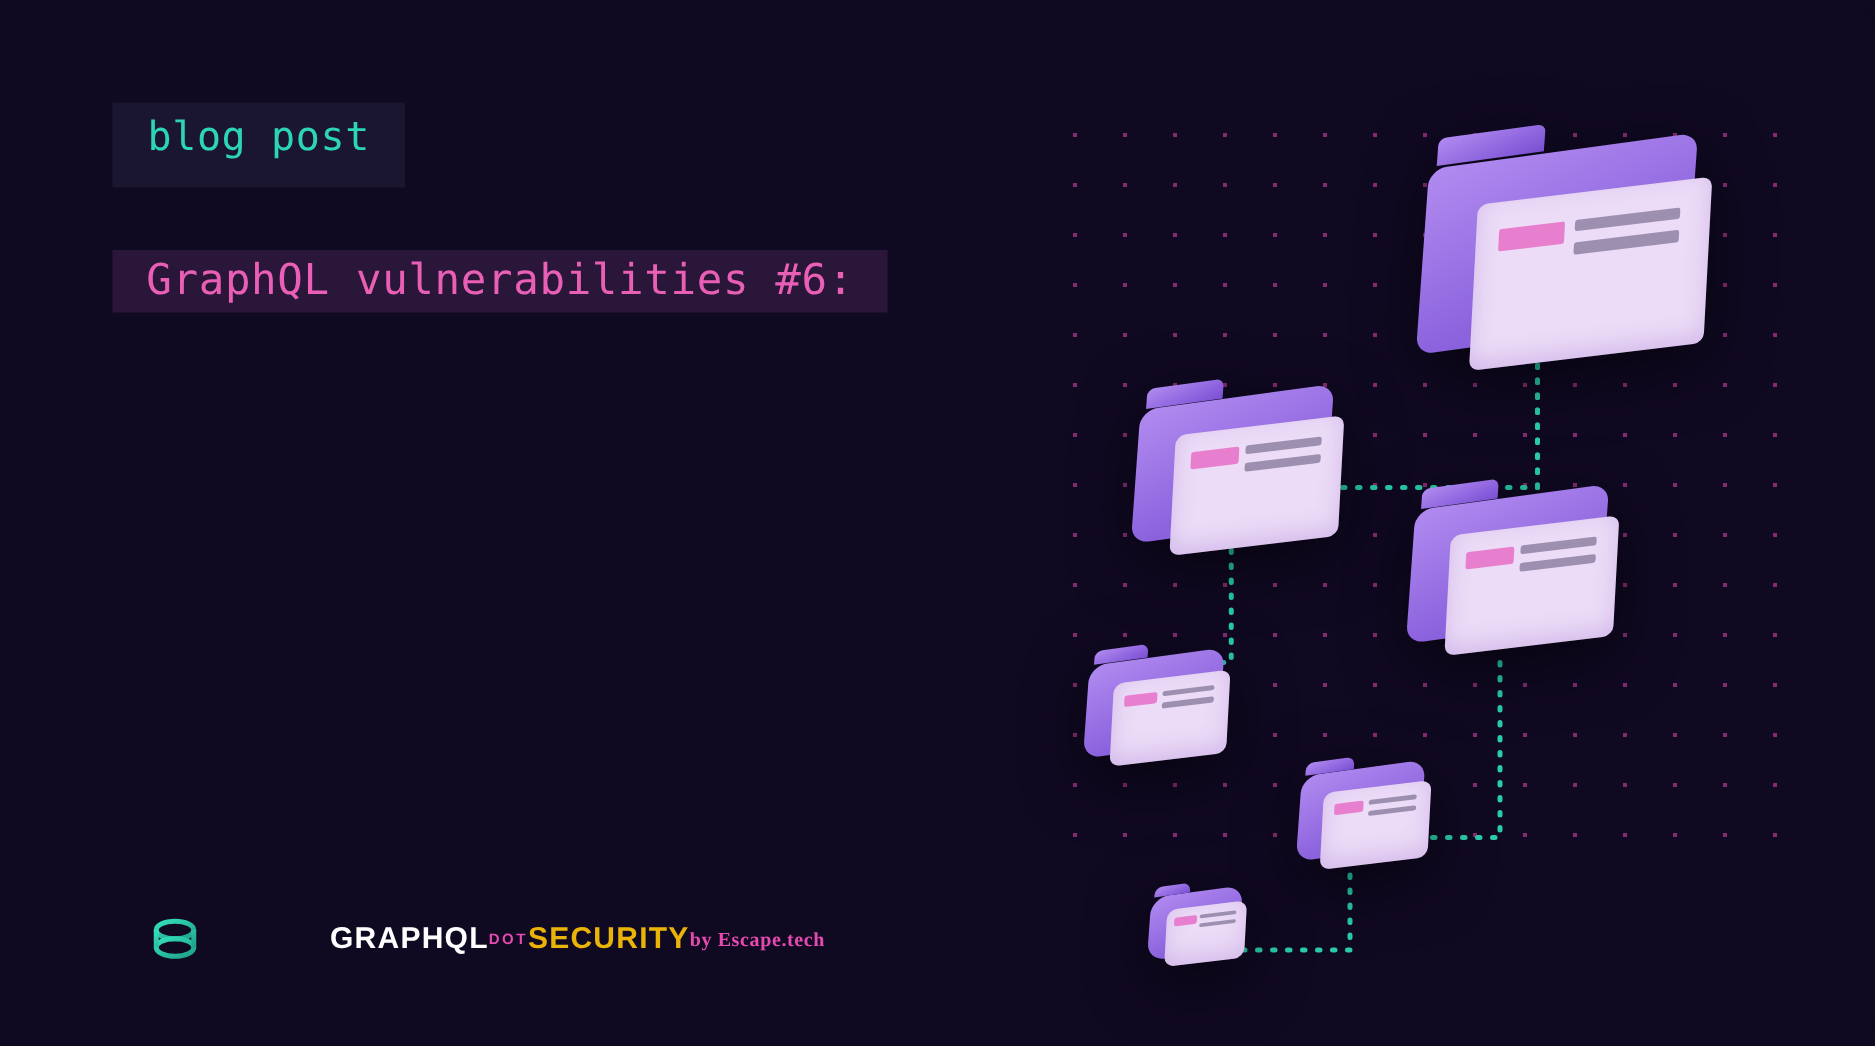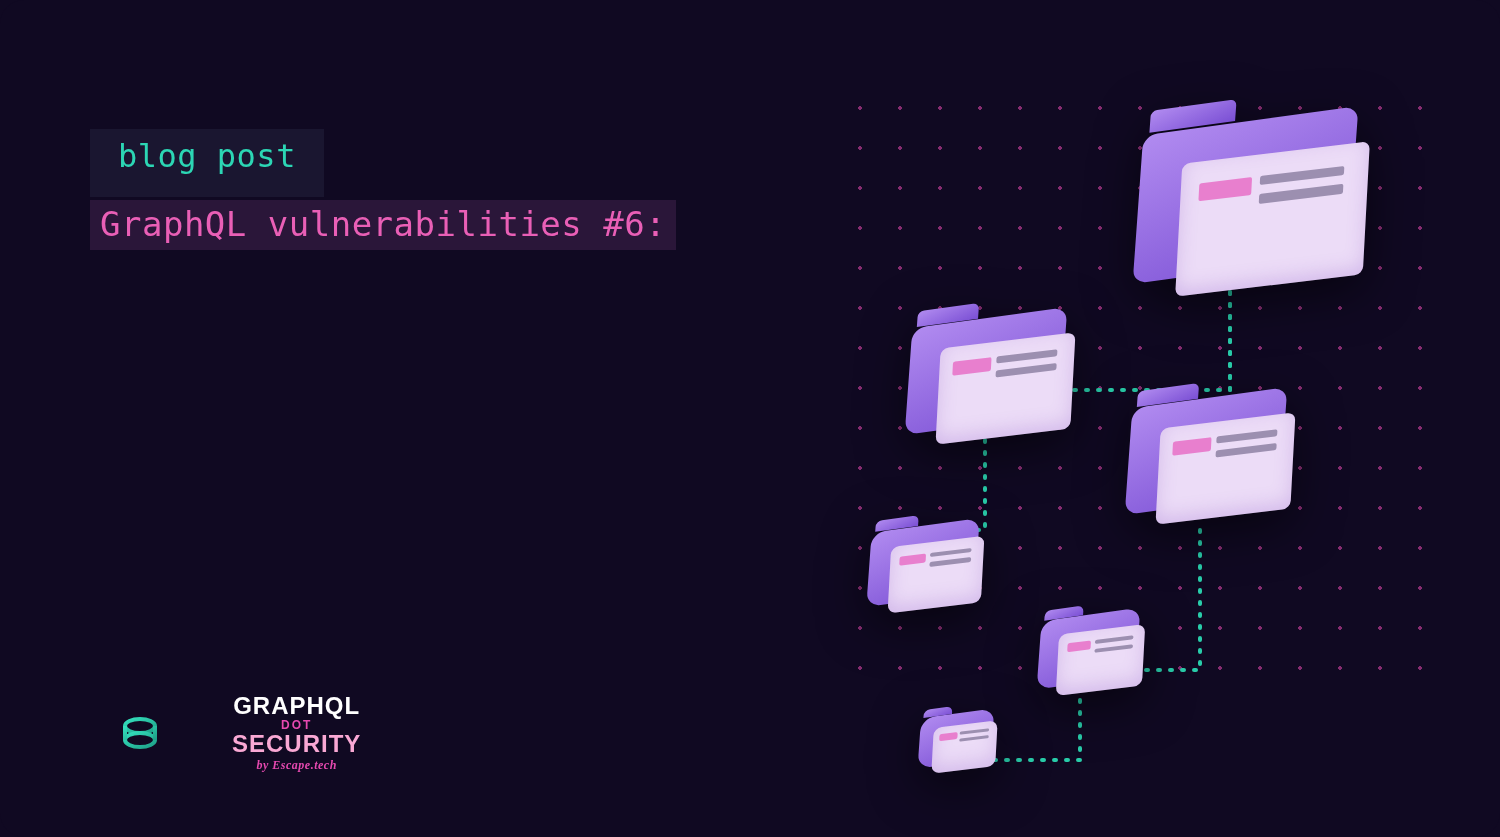--- a/index.html
+++ b/index.html
@@ -34,27 +34,26 @@
   
   .badge {
     position: absolute;
     left: 90px;
     top: 82px;
     padding: 8px 28px 22px;
     background: #1a1630;
     color: #2cd6b4;
     font-size: 32px;
     letter-spacing: 0.5px;
-    margin-top: 47px;
   }
   .subtitle {
     position: absolute;
     left: 90px;
     top: 200px;
-    padding: 4px 10px 6px;
+    padding: 4px 27px 6px;
     background: #2a1639;
     color: #e95fb6;
     font-size: 34px;
     letter-spacing: 0.5px;
   }
   .title {
     position: absolute;
     left: 90px;
     top: 296px;
     color: #ffffff;
@@ -79,31 +78,31 @@
     gap: 12px;
     color: #d8e6e2;
     font-family: -apple-system, "Helvetica Neue", Arial, sans-serif;
     font-weight: 300;
     font-size: 38px;
     letter-spacing: 0.5px;
   }
   .escape-logo svg { display: block; }
   .gqlsec-logo {
     display: flex;
-    flex-direction: column;
     align-items: center;
     line-height: 1;
     font-family: "Arial Black", "Impact", sans-serif;
     font-weight: 900;
     letter-spacing: 1px;
+    margin-left: 32px;
   }
   .gqlsec-logo .l1 { color: #fff; font-size: 24px; }
   .gqlsec-logo .l2 { color: #e649b0; font-size: 12px; letter-spacing: 2px; margin: 1px 0; }
-  .gqlsec-logo .l3 { color: #f9a8d4; font-size: 24px; }
-  .gqlsec-logo .by { color: #e649b0; font-size: 12px; font-style: italic; font-family: cursive; letter-spacing: 0.5px; margin-top: 3px; }
+  .gqlsec-logo .l3 { color: #eab308; font-size: 24px; }
+  .gqlsec-logo .by { color: #e649b0; font-size: 16px; font-family: cursive; letter-spacing: 0.5px; margin-top: 3px; }
   
   .illustration {
     position: absolute;
     left: 800px;
     top: 60px;
     width: 640px;
     height: 740px;
     pointer-events: none;
   }
   .folder {

